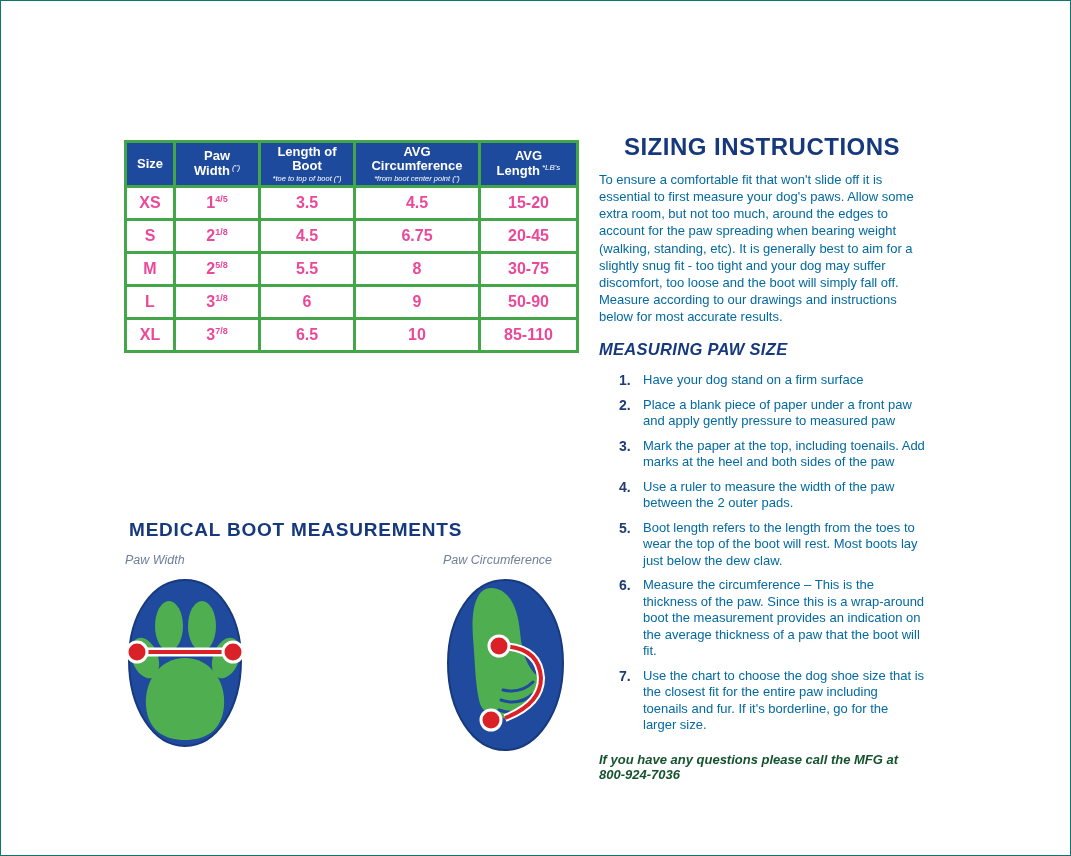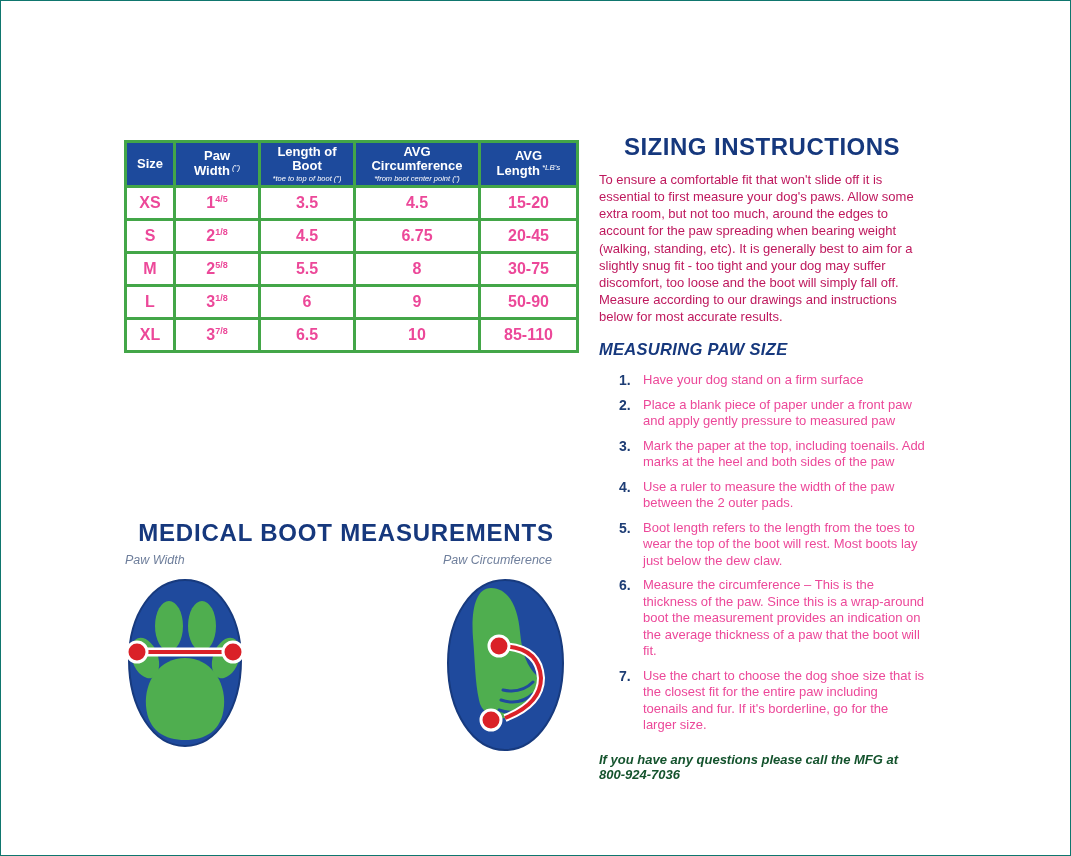--- a/index.html
+++ b/index.html
@@ -35,37 +35,37 @@
   .th-sub-inline { font-size:8px; font-weight:normal; font-style:italic; vertical-align:super; margin-left:2px; }
   sup.frac { font-size:9px; font-weight:bold; vertical-align:super; letter-spacing:0; }
 
   
   .right-col { position:absolute; left:598px; top:132px; width:326px; }
   .sizing-title {
     font-size:24px; font-weight:bold; color:#16387d; text-align:center;
     letter-spacing:0.5px; white-space:nowrap;
   }
   .intro {
-    margin-top:10px; font-size:13px; line-height:1.32; color:#be185d;
+    margin-top:10px; font-size:13px; line-height:1.32; color:#0369a1;
   }
   .measuring-head {
     margin-top:15px; font-size:16.5px; font-weight:bold; color:#16387d; letter-spacing:0.3px;font-style:italic;
   }
   .steps { margin-top:13px; }
   .step { display:flex; margin-bottom:8px; margin-left:20px; }
   .step-num { width:24px; flex:0 0 24px; font-size:14px; font-weight:bold; color:#1d3c74; }
-  .step-text { font-size:13px; line-height:1.27; color:#ec4899; }
+  .step-text { font-size:13px; line-height:1.27; color:#0369a1; }
   .footer-note {
     margin-top:18px; font-size:13px; font-weight:bold; font-style:italic; color:#14532d;
   }
 
   
   .boot-title {
-    position:absolute; left:119px; top:518px; width:452px; text-align:center;
-    font-size:24px; font-weight:bold; color:#16387d; letter-spacing:0.8px;
+    position:absolute; left:128px; top:518px; width:452px; 
+    font-size:19px; font-weight:bold; color:#16387d; letter-spacing:0.8px;
   }
   .diagram { position:absolute; width:140px; }
   .diagram-label { font-size:12.5px; font-style:italic; color:#6f7f9c; margin-left:4px; }
   .diagram svg { display:block; margin-top:7px; }
   .d1 { left:120px; top:552px; }
   .d2 { left:282px; top:550px; }
   .d3 { left:438px; top:552px; }
 </style>
 </head>
 <body>

